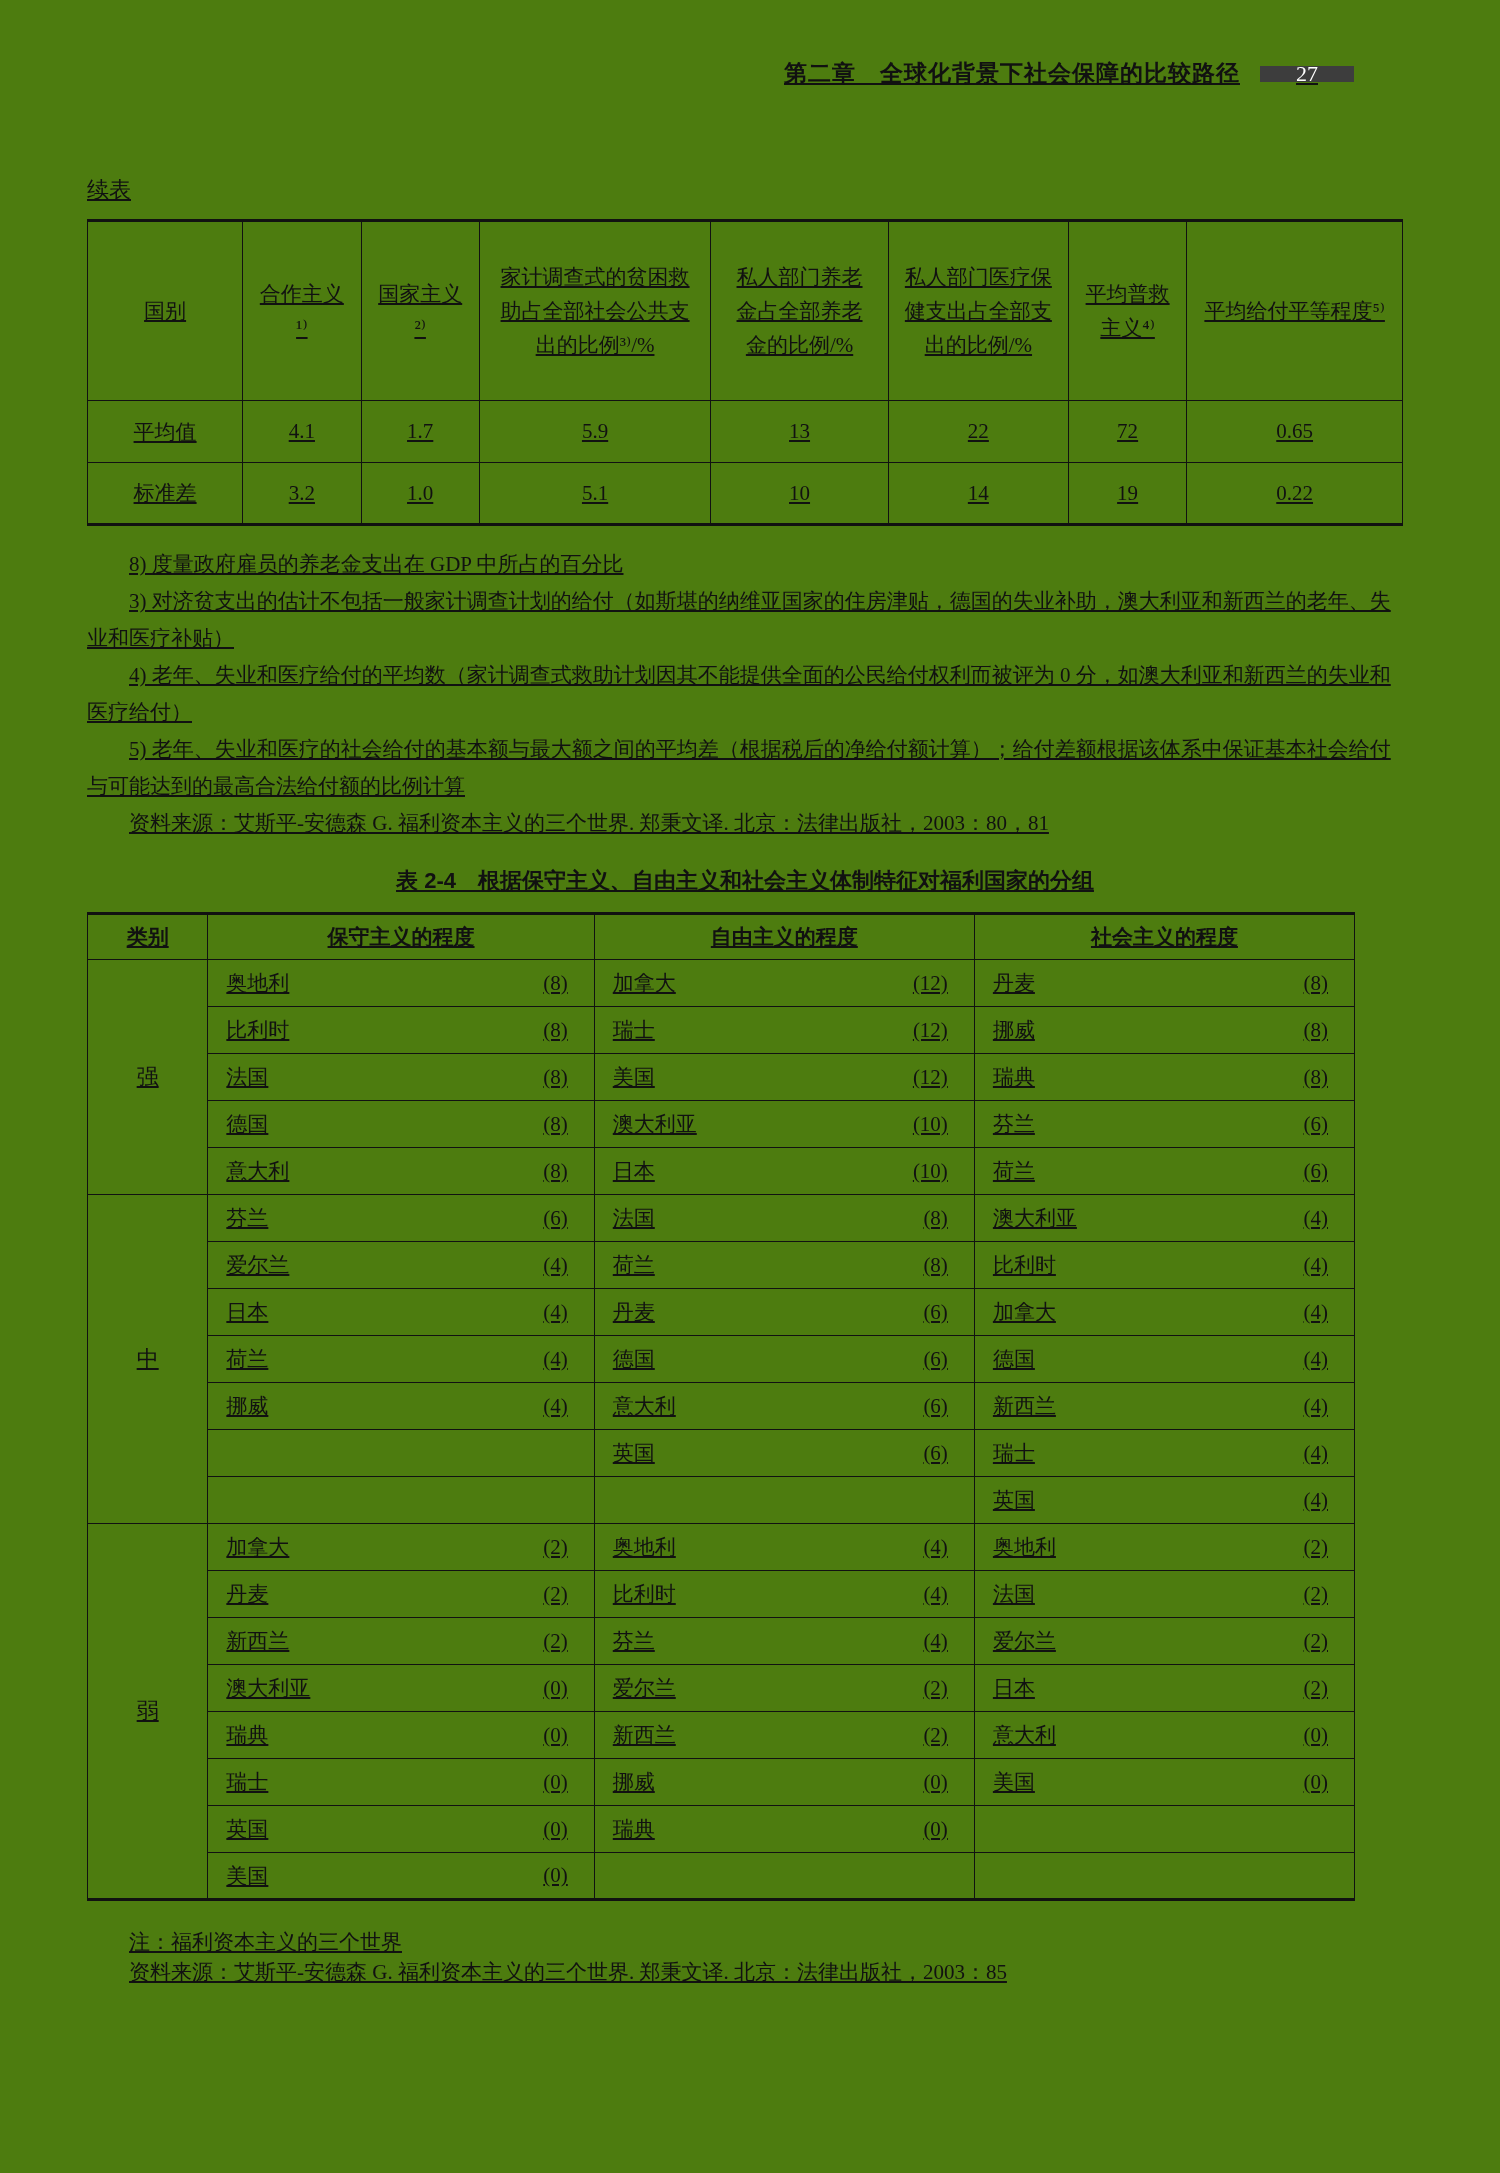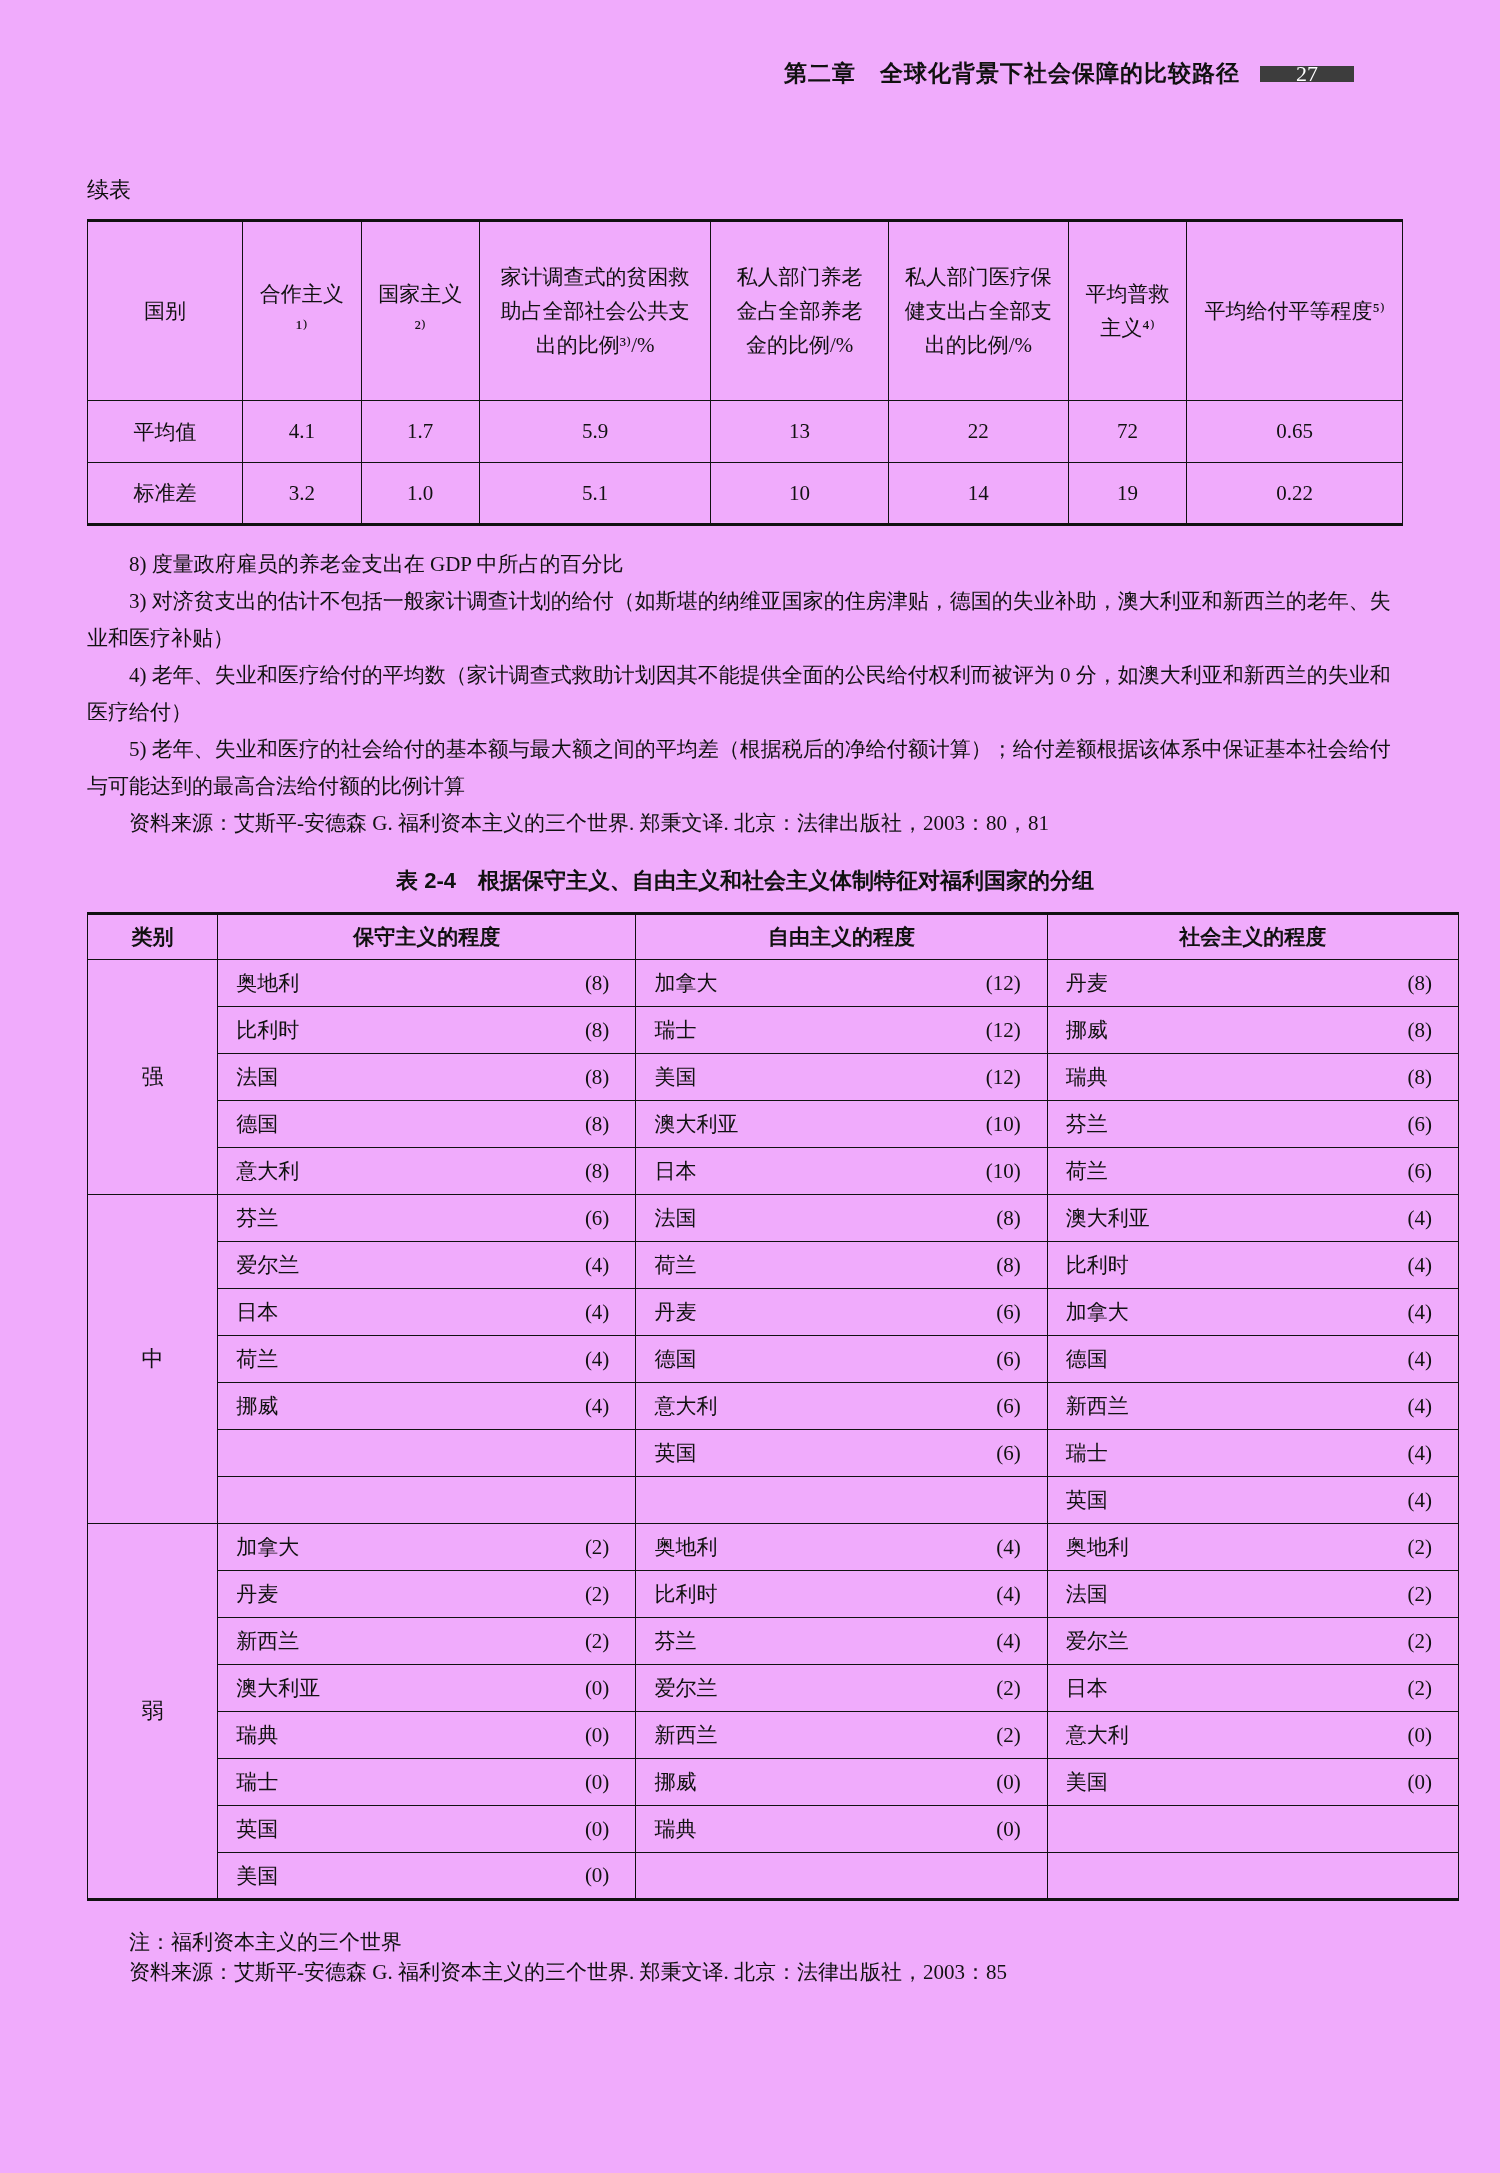--- a/index.html
+++ b/index.html
@@ -1,25 +1,26 @@
 <!DOCTYPE html>
 <html><head>
 <meta charset="utf-8">
 <style>
   * { margin:0; padding:0; box-sizing:border-box; }
   html,body { background:#e8e8e8; }
   .page {
     position:relative;
     width:1500px; height:2173px;
     margin:0 auto;
-    background:#f0abfc;
+    background:#4d7c0f;
     color:#111;
     font-family:"Liberation Serif","DejaVu Serif",serif;
     padding:58px 97px 0 87px;
     overflow:hidden;
+    text-decoration:underline;
   }
   
   .page-header{
     display:flex; justify-content:flex-end; align-items:center;
     gap:20px; margin-right:49px;
   }
   .chapter-title{
     font-family:"Liberation Sans","DejaVu Sans",sans-serif;
     font-weight:bold; font-size:23px; letter-spacing:1px;
   }
@@ -58,21 +59,21 @@
   
   .t2-title{
     margin-top:24px;
     text-align:center;
     font-family:"Liberation Sans","DejaVu Sans",sans-serif;
     font-weight:bold; font-size:22px;
     line-height:30px;
   }
   .t2{
     margin-top:16px;
-    width:1372px;
+    width:1268px;
     border-top:3px solid #111; border-bottom:3px solid #111;
   }
   .t2 th{
     border:1px solid #111;
     height:46px;
     font-family:"Liberation Sans","DejaVu Sans",sans-serif;
     font-weight:bold; font-size:21px;
     text-align:center; vertical-align:middle;
   }
   .t2 td{

